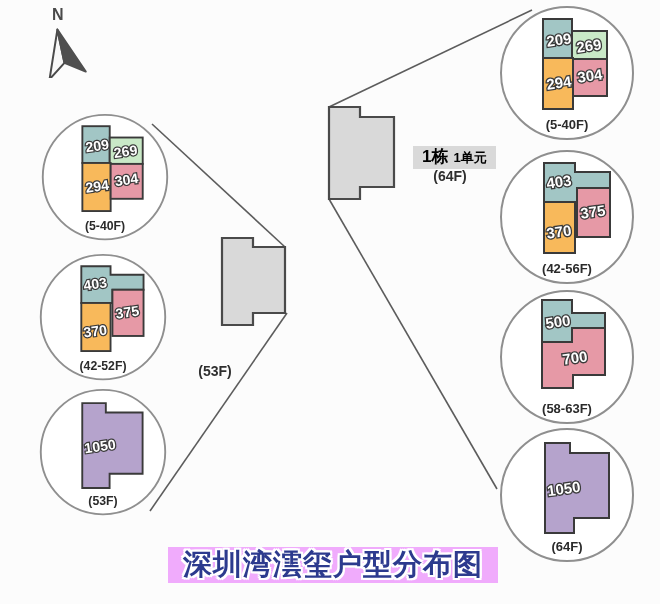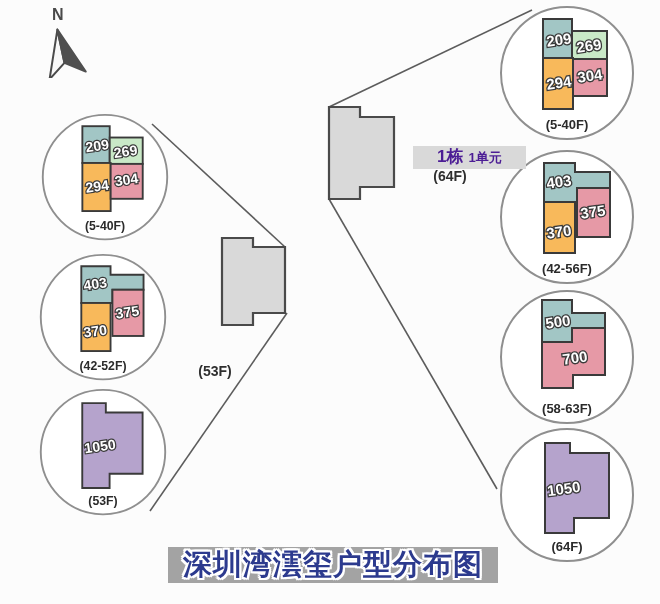--- a/index.html
+++ b/index.html
@@ -18,29 +18,29 @@
   .c-green{fill:var(--green);}
   .c-orange{fill:var(--orange);}
   .c-pink{fill:var(--pink);}
   .c-purple{fill:var(--purple);}
   .unum{font-family:"Liberation Sans","DejaVu Sans",sans-serif;font-size:15px;font-weight:700;
         fill:#ffffff;stroke:#3a3a3a;stroke-width:2.6px;paint-order:stroke;
         text-anchor:middle;}
   .clabel{font-family:"Liberation Sans","DejaVu Sans",sans-serif;font-size:13px;font-weight:700;
         fill:#2b2b2b;text-anchor:middle;}
 
-  .bldg-label{position:absolute;background:var(--building);padding:2px 24px;white-space:nowrap;
-        color:#4c1d95;line-height:18px;}
+  .bldg-label{position:absolute;background:var(--building);padding:2px 9px;white-space:nowrap;
+        color:#000000;line-height:18px;}
   .bldg-label .big{font-size:17px;font-weight:700;}
   .bldg-label .small{font-size:13px;font-weight:700;margin-left:5px;}
   .bldg-floors{position:absolute;font-size:14px;font-weight:700;color:#2f2f2f;text-align:center;}
 
   .compass-n{position:absolute;left:52px;top:6px;font-size:16px;font-weight:700;color:#4a4a4a;}
 
-  .banner{position:absolute;left:168px;top:547px;width:330px;height:36px;background:#a3a3a3;
+  .banner{position:absolute;left:168px;top:547px;width:330px;height:36px;background:#f0abfc;
         display:flex;align-items:center;justify-content:center;}
   .banner-text{font-size:29px;font-weight:800;letter-spacing:1px;color:var(--title_blue);
         text-shadow:-2px -2px 0 #fff,2px -2px 0 #fff,-2px 2px 0 #fff,2px 2px 0 #fff,
                     -2px 0 0 #fff,2px 0 0 #fff,0 -2px 0 #fff,0 2px 0 #fff;}
 </style>
 </head>
 <body>
 
 <div id="canvas">
 

